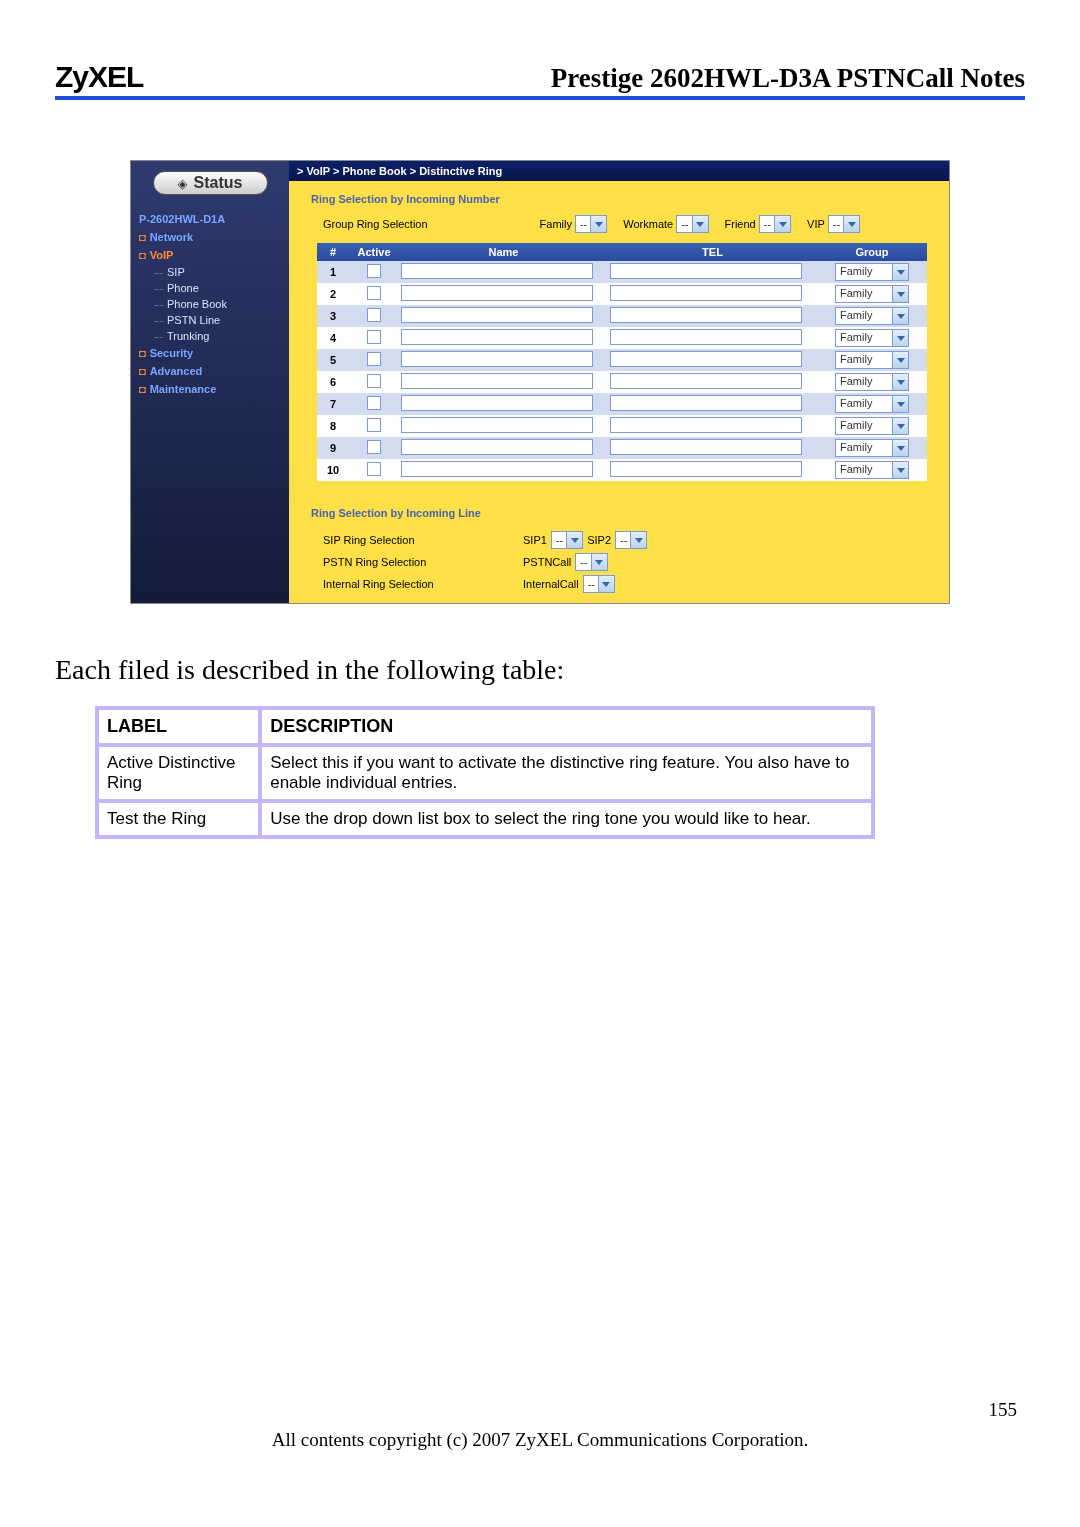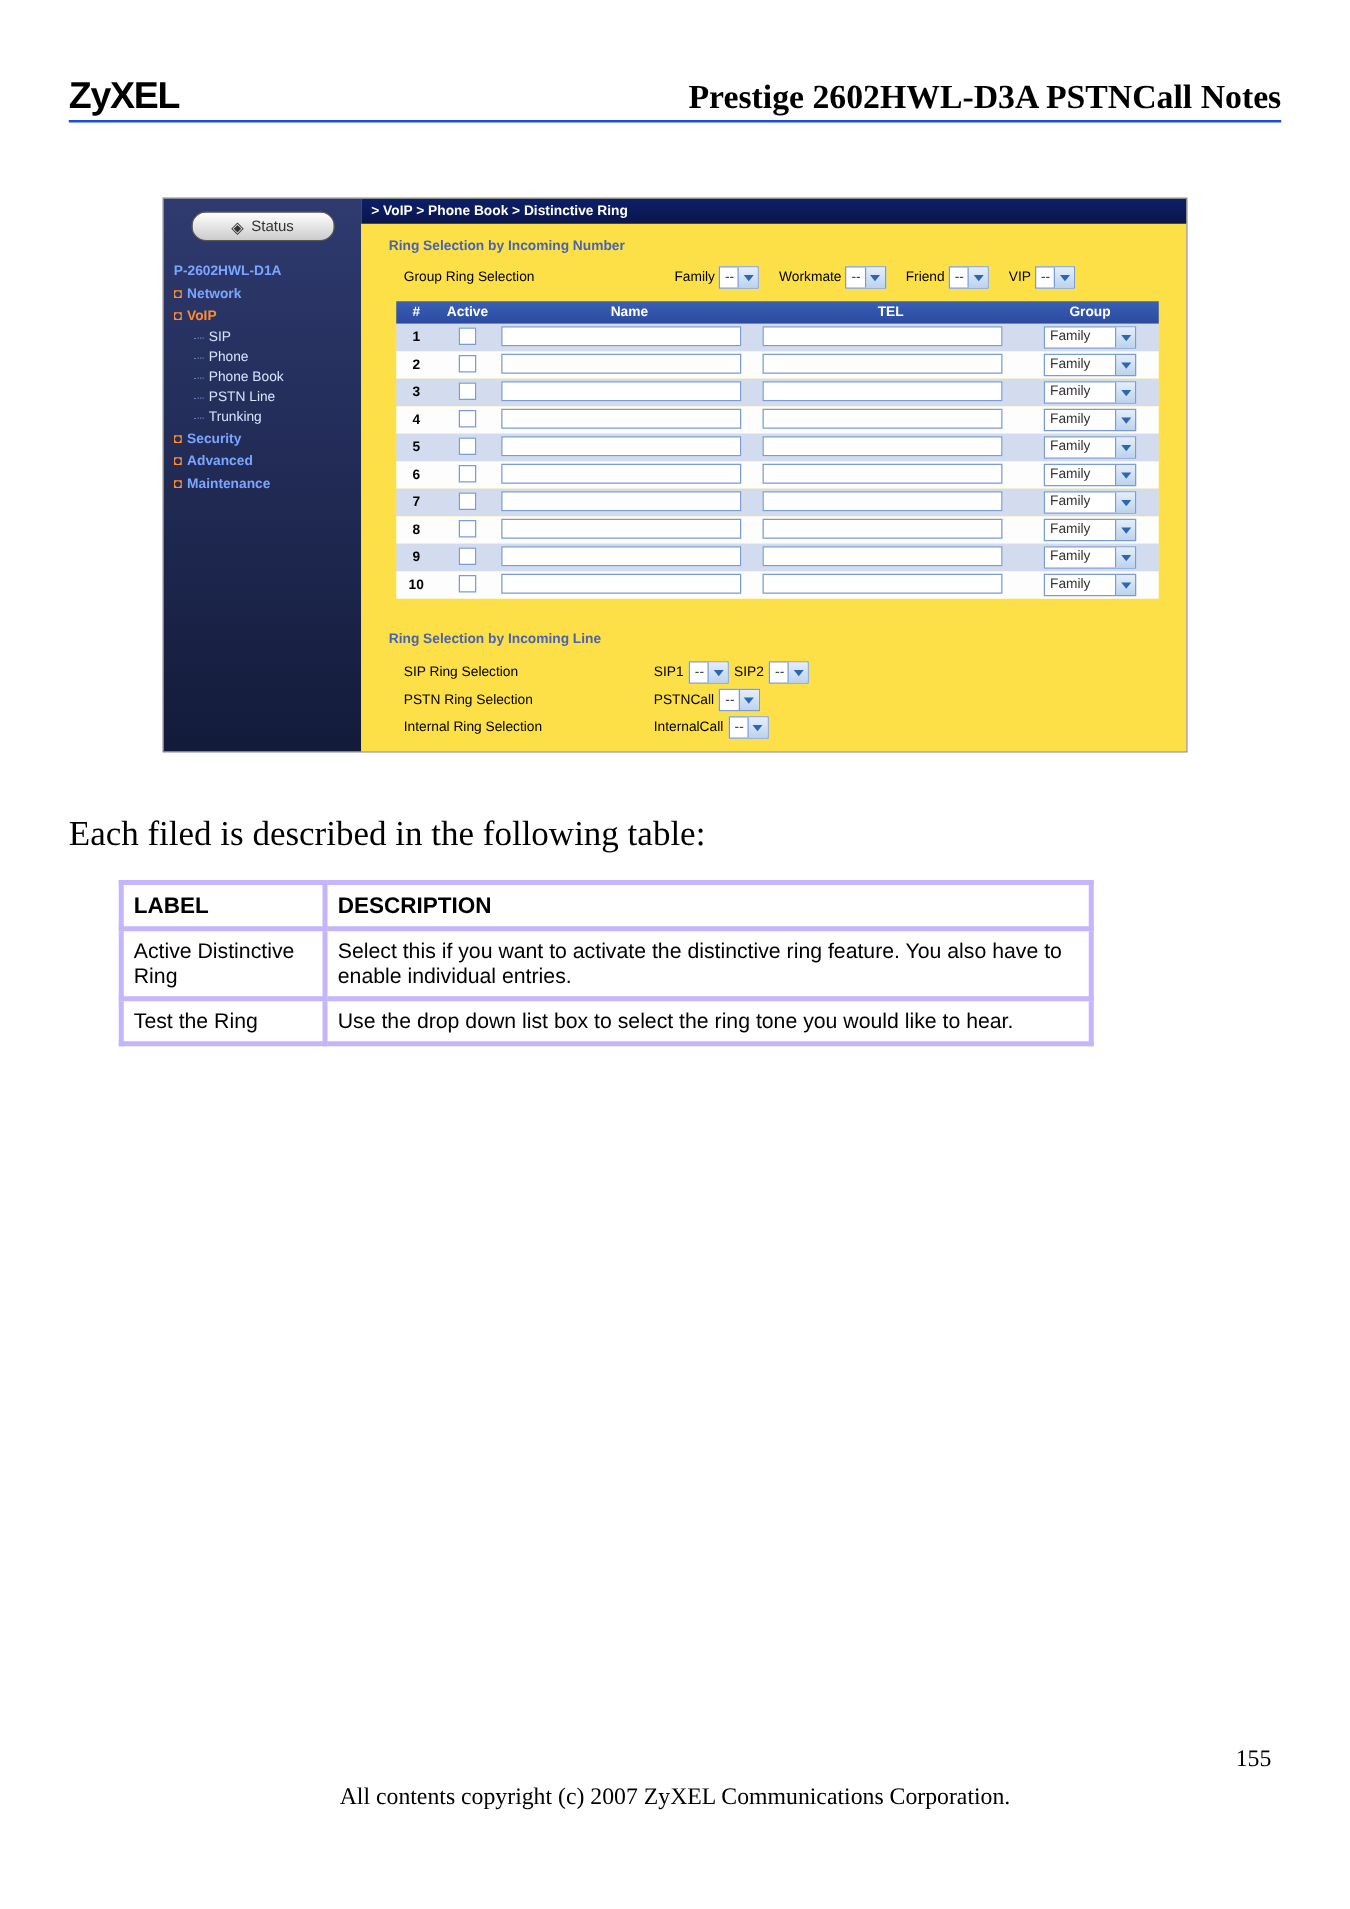--- a/index.html
+++ b/index.html
@@ -7,21 +7,21 @@
     font-family: "Times New Roman", serif;
     background: #fff;
     width: 1080px;
     margin: 0 auto;
     padding: 60px 55px 40px 55px;
     font-size: 16px;
   }
   .header-bar {
     display: flex;
     align-items: baseline;
-    border-bottom: 2px solid #1d4ed8;
+    border-bottom: 4px solid #1d4ed8;
     padding-bottom: 2px;
     margin-bottom: 60px;
   }
   .logo {
     font-family: Arial, sans-serif;
     font-weight: 900;
     font-size: 30px;
     letter-spacing: -1px;
   }
   .title {
@@ -60,22 +60,22 @@
     justify-content: center;
     gap: 6px;
   }
   .status-pill .sicon {
     display: inline-block;
     color: #333;
     font-size: 13px;
   }
   .status-pill .slabel {
     color: #333;
-    font-weight: normal;
-    font-size: 12px;
+    font-weight: bold;
+    font-size: 16px;
   }
   .side-model {
     color: #7aa6ff;
     font-weight: bold;
     padding: 3px 0 3px 8px;
     font-size: 11px;
   }
   .side-item {
     color: #7aa6ff;
     font-weight: bold;

